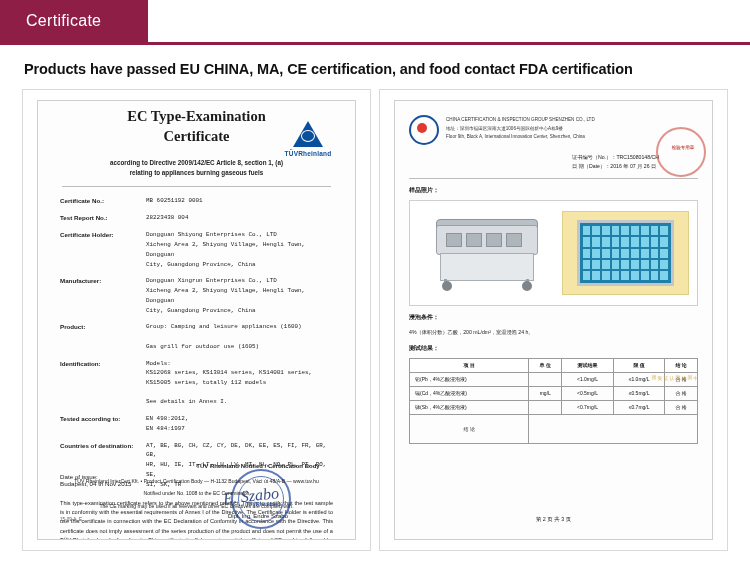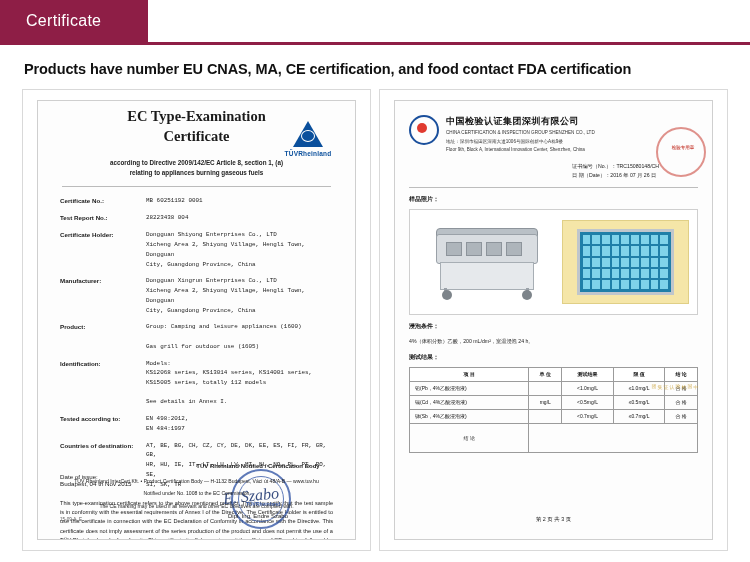--- a/index.html
+++ b/index.html
@@ -485,21 +485,21 @@
 </style>
 </head>
 <body>
 
 <div class="page">
 
   <div class="header-bar">
     <div class="header-tab">Certificate</div>
   </div>
 
-  <div class="headline">Products have number EU CNAS, MA, CE certification, and food contact FDA certification</div>
+  <div class="headline">Products have passed EU CHINA, MA, CE certification, and food contact FDA certification</div>
 
   <div class="certs">
 
     <div class="cert">
       <div class="cert-inner">
 
         <div class="tuv-logo">
           <div class="tri">
               <div class="tri-in"></div>
             </div>
@@ -587,21 +587,20 @@
 
       </div>
     </div>
 
     <div class="cert">
       <div class="cert-inner">
 
         <div class="ccic-head">
           <div class="ccic-logo"></div>
           <div class="ccic-names">
-            <div class="ccic-cn">中国检验认证集团深圳有限公司</div>
             <div class="ccic-en">CHINA CERTIFICATION &amp; INSPECTION GROUP SHENZHEN CO., LTD</div>
             <div class="ccic-en">地址：深圳市福田区深南大道1006号国际创新中心A栋9楼</div>
             <div class="ccic-en">Floor 9th, Block A, International Innovation Center, Shenzhen, China</div>
           </div>
         </div>
 
         <div class="ccic-meta">
           <div class="left"></div>
           <div class="right">
             <div>

